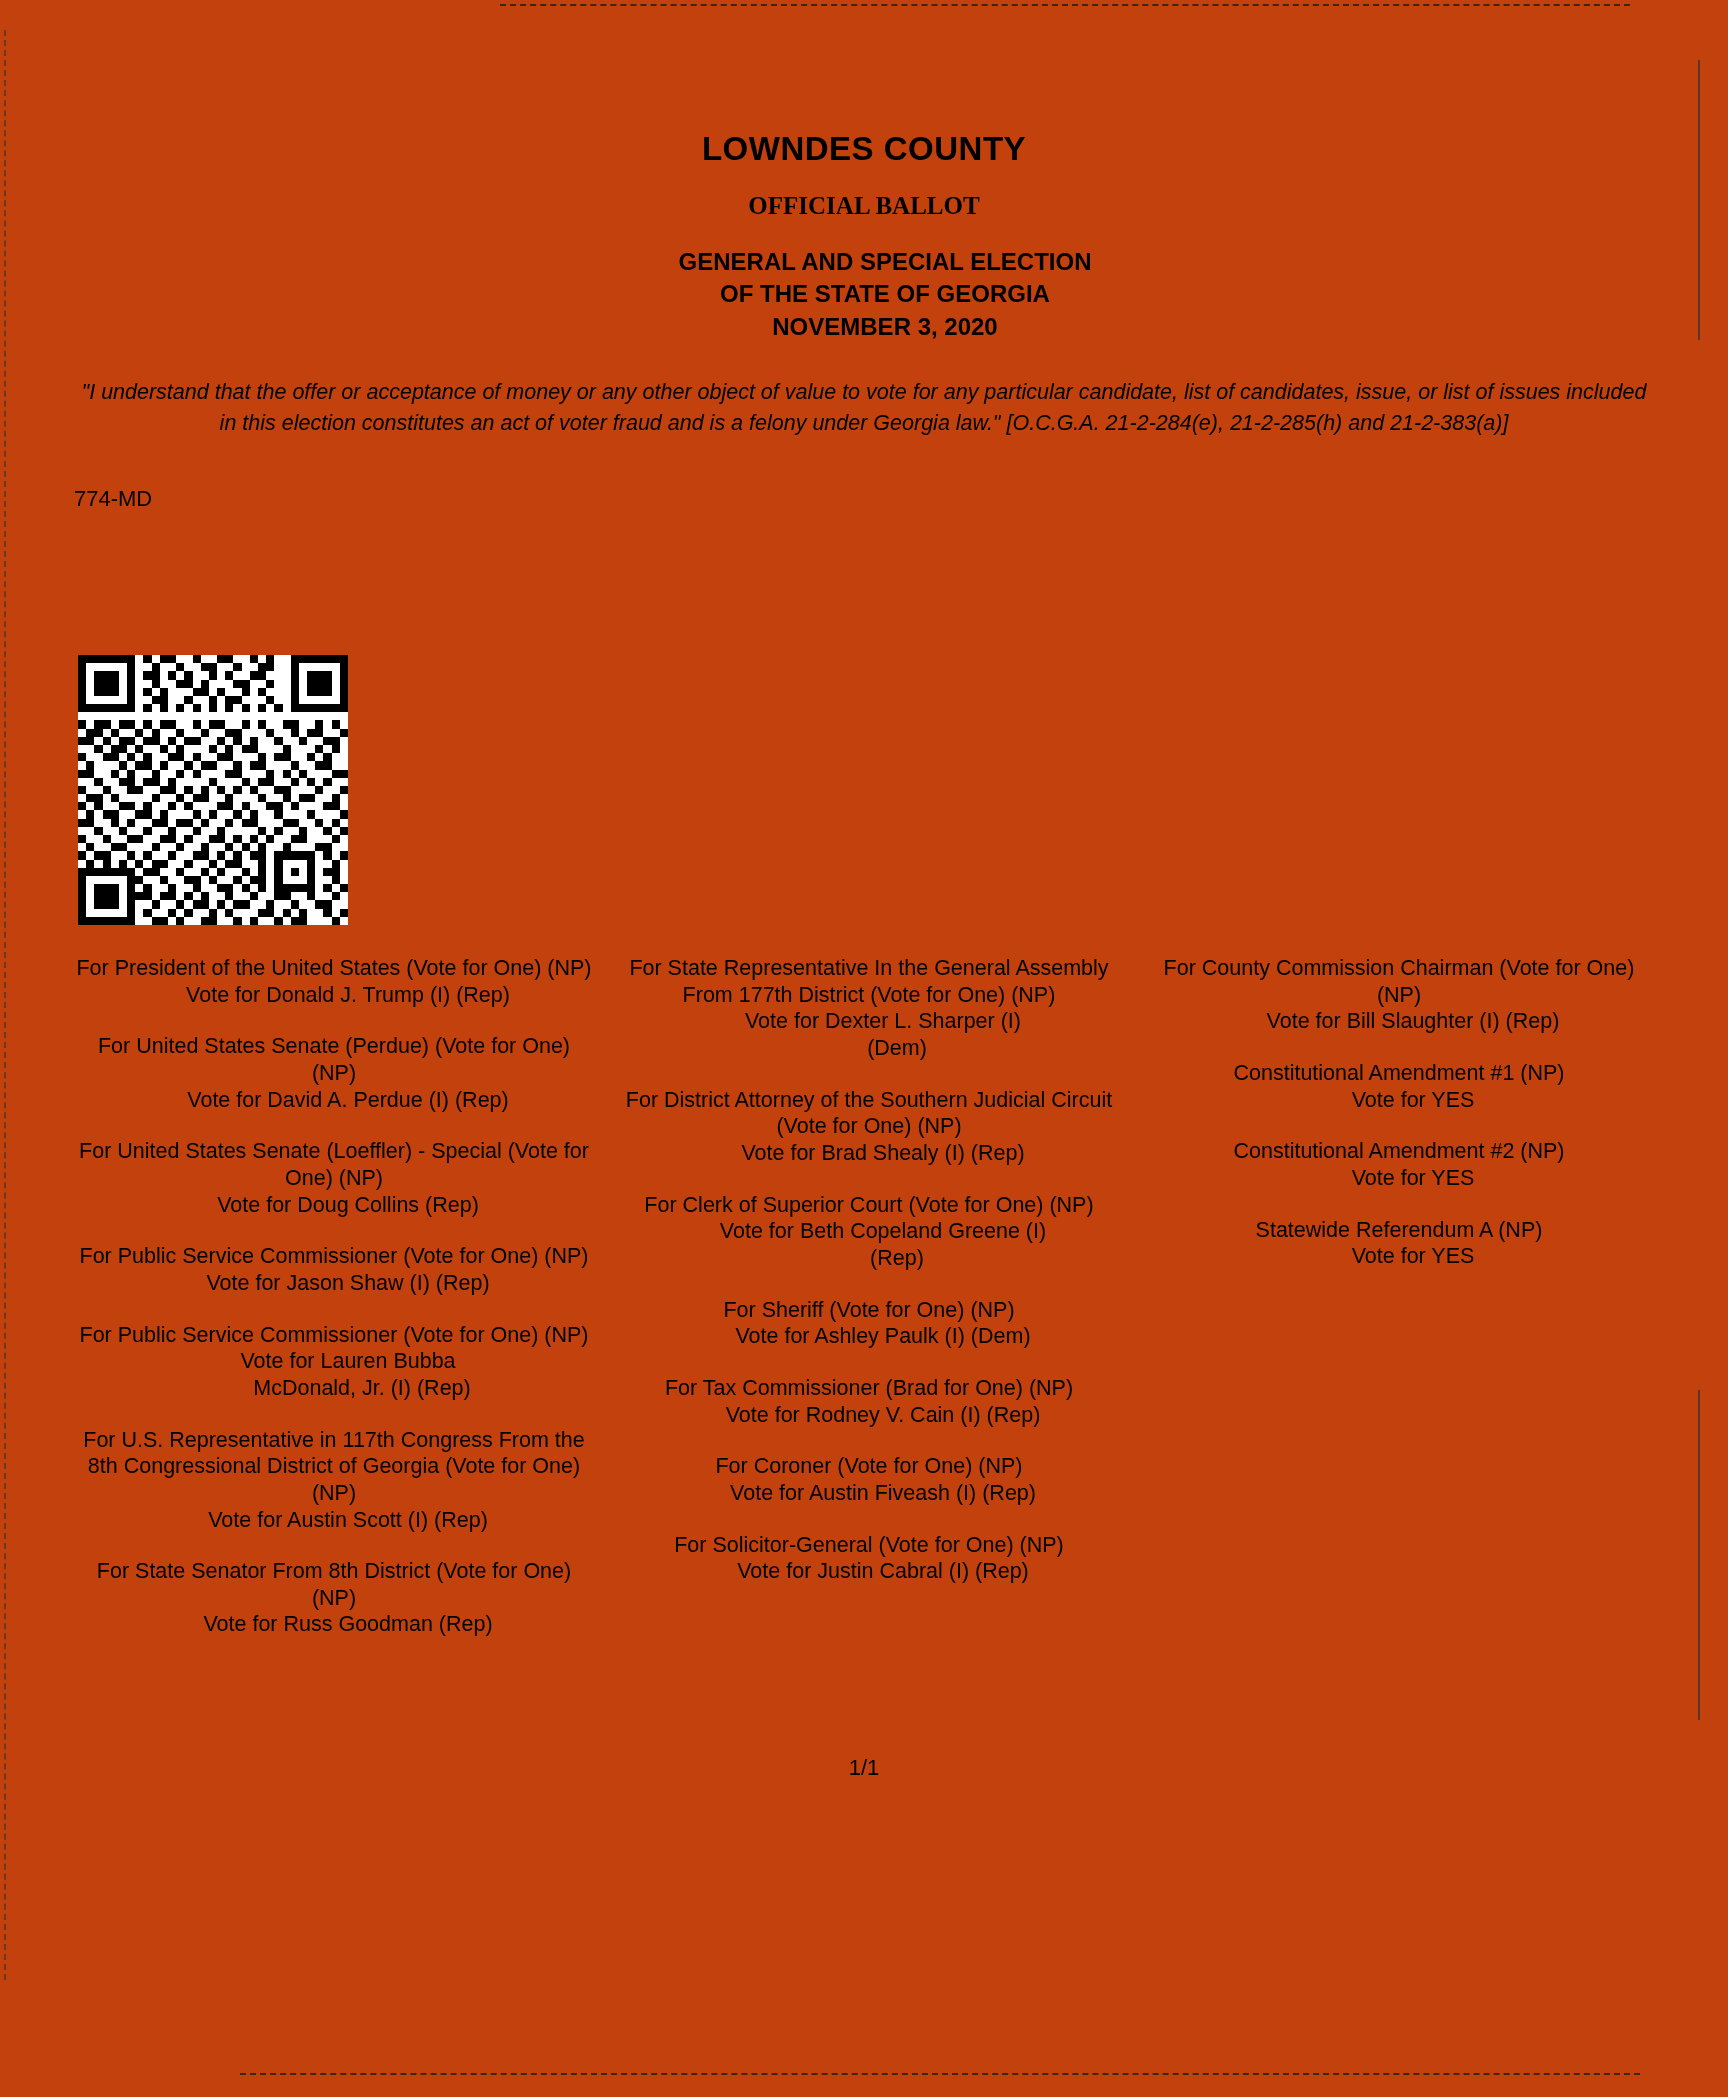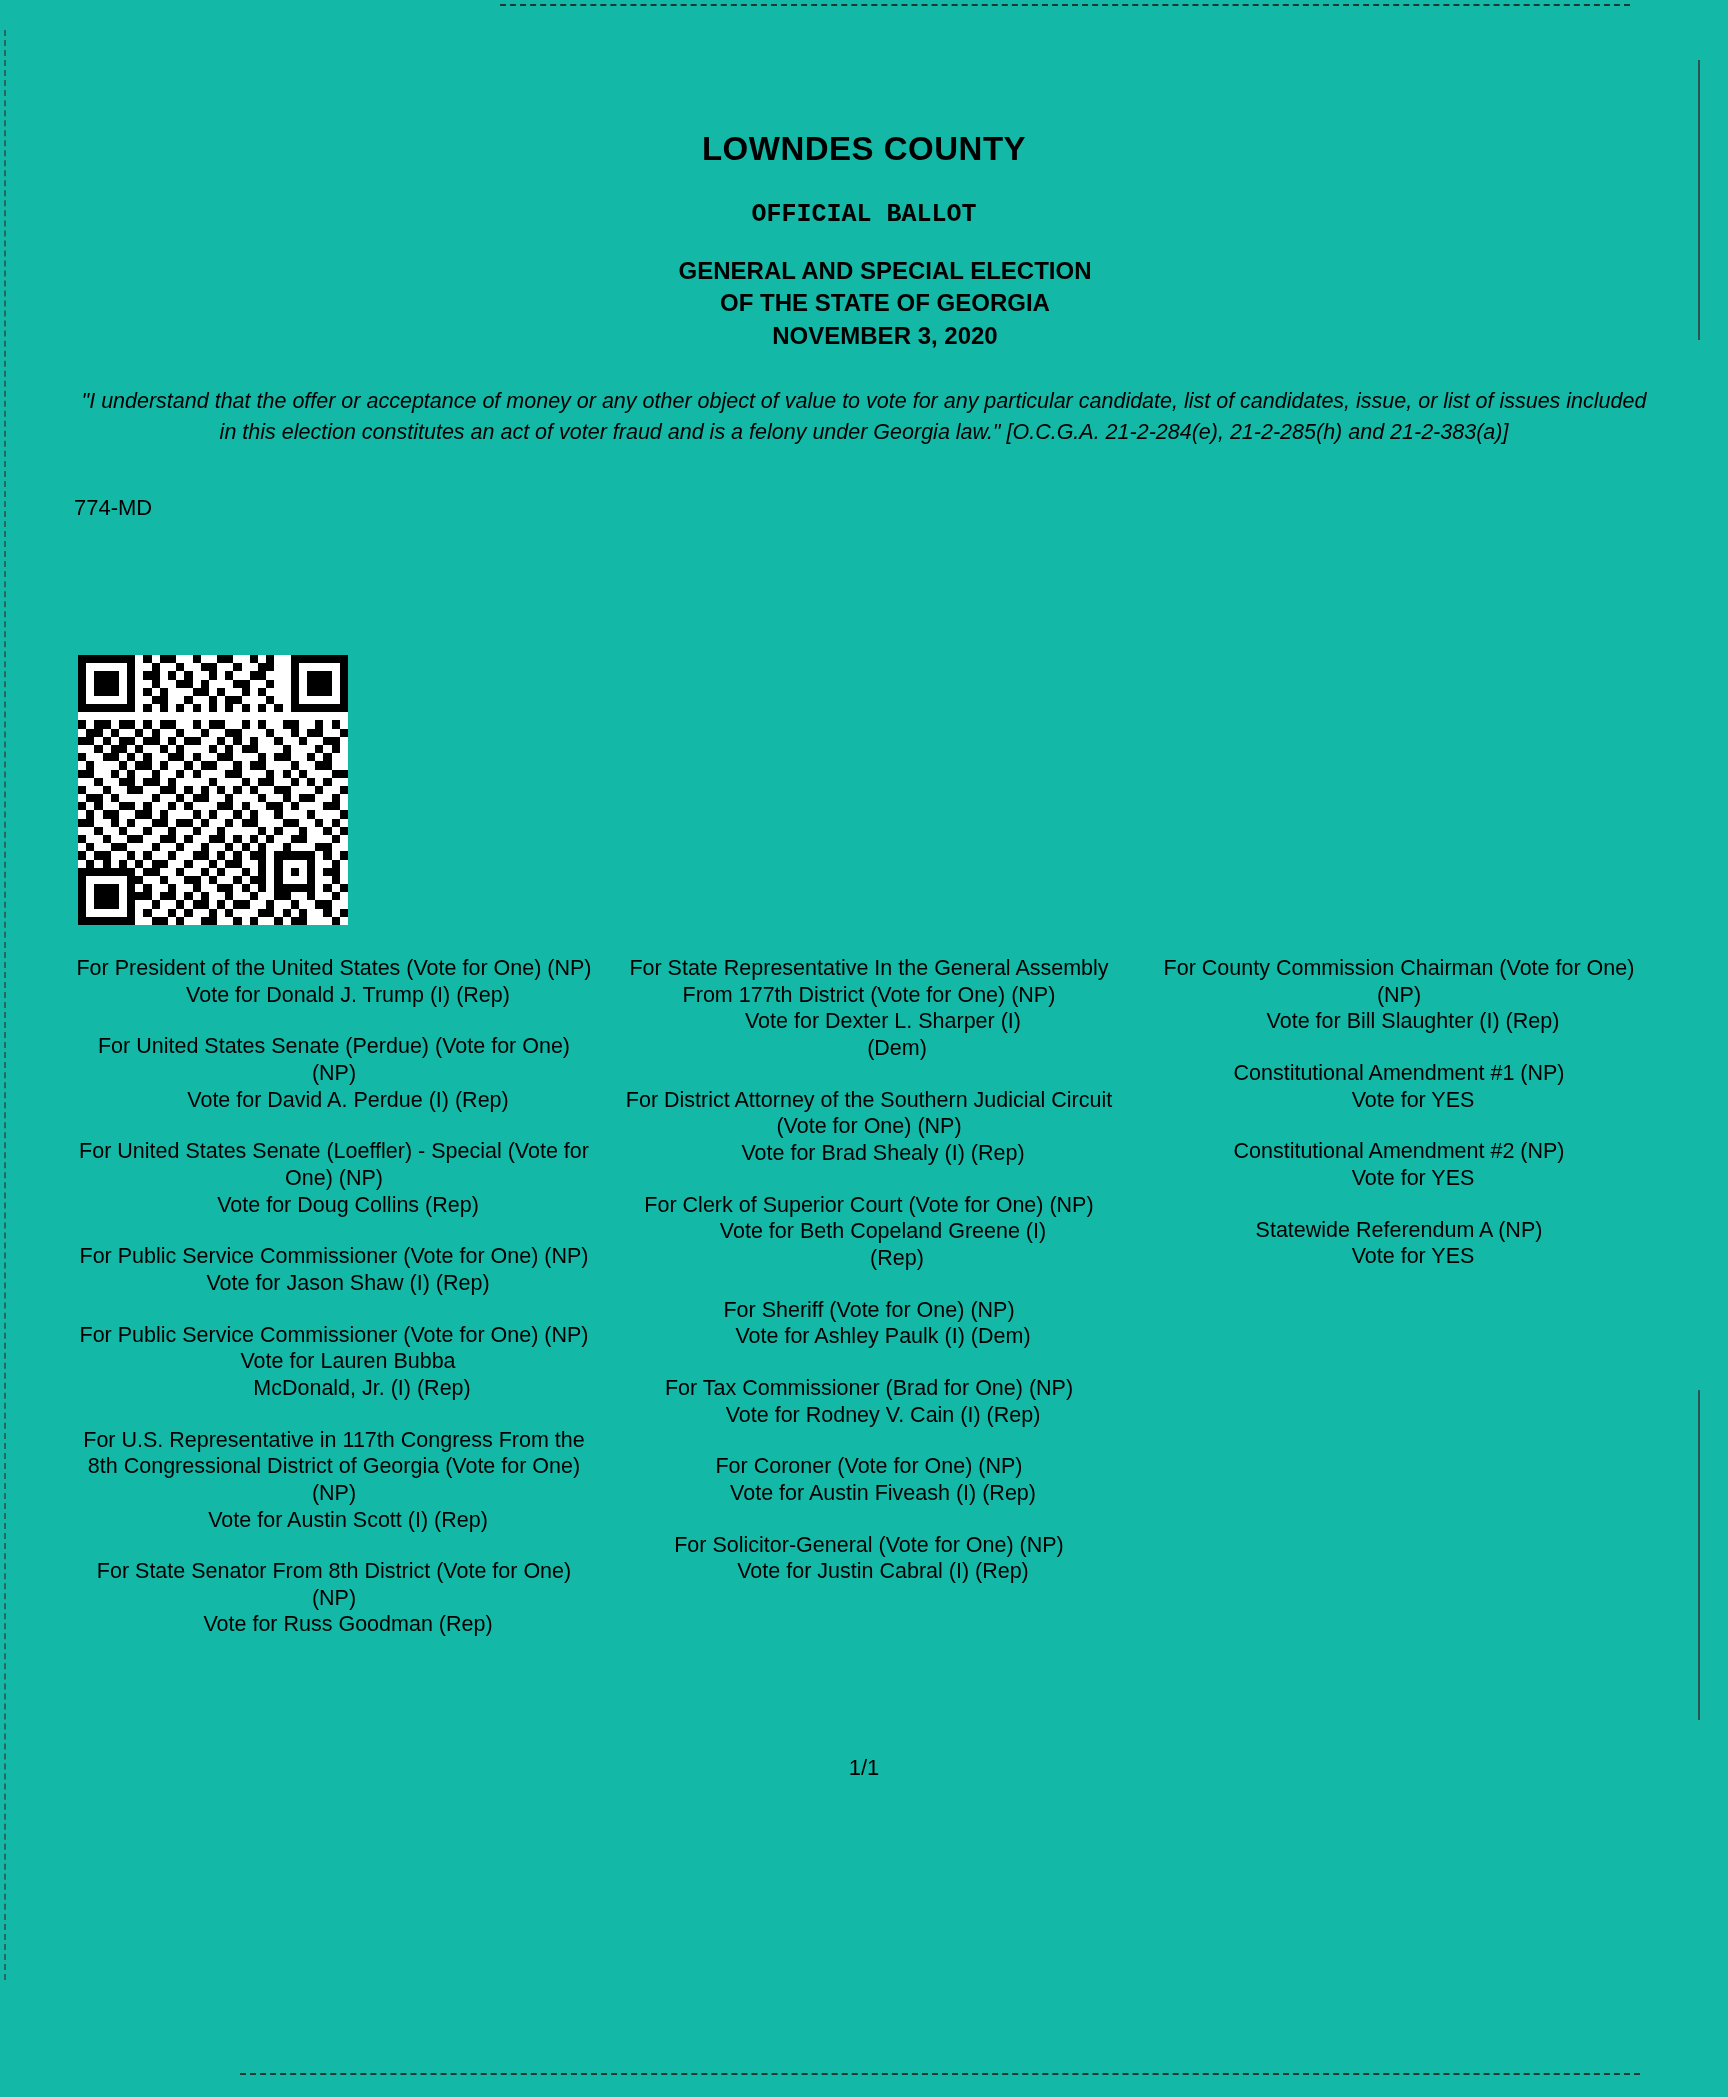--- a/index.html
+++ b/index.html
@@ -15,21 +15,21 @@
     color: #000000;
     overflow: hidden;
   }
 
   
   .sheet {
     position: absolute;
     left: 0; top: 0;
     width: 1728px;
     height: 2097px;
-    background: #14b8a6;
+    background: #c2410c;
   }
 
   
   .edge-top {
     position: absolute;
     top: 4px;
     left: 500px;
     width: 1130px;
     height: 0;
     border-top: 2px dashed #222;
@@ -80,25 +80,25 @@
 
   h1.title {
     font-family: "Liberation Sans", sans-serif;
     font-weight: bold;
     font-size: 33px;
     letter-spacing: .5px;
     text-align: center;
     margin: 130px 0 0 0;
   }
   .subtitle {
-    font-family: Liberation Mono, monospace;
+    font-family: Liberation Serif, serif;
     font-weight: bold;
     font-size: 25px;
     text-align: center;
-    margin-top: 32px;
+    margin-top: 24px;
   }
   .electionline {
     font-family: "Liberation Sans", sans-serif;
     font-weight: bold;
     font-size: 24px;
     text-align: center;
     line-height: 1.35;
     margin-top: 26px;
     padding-left: 42px;
   }

